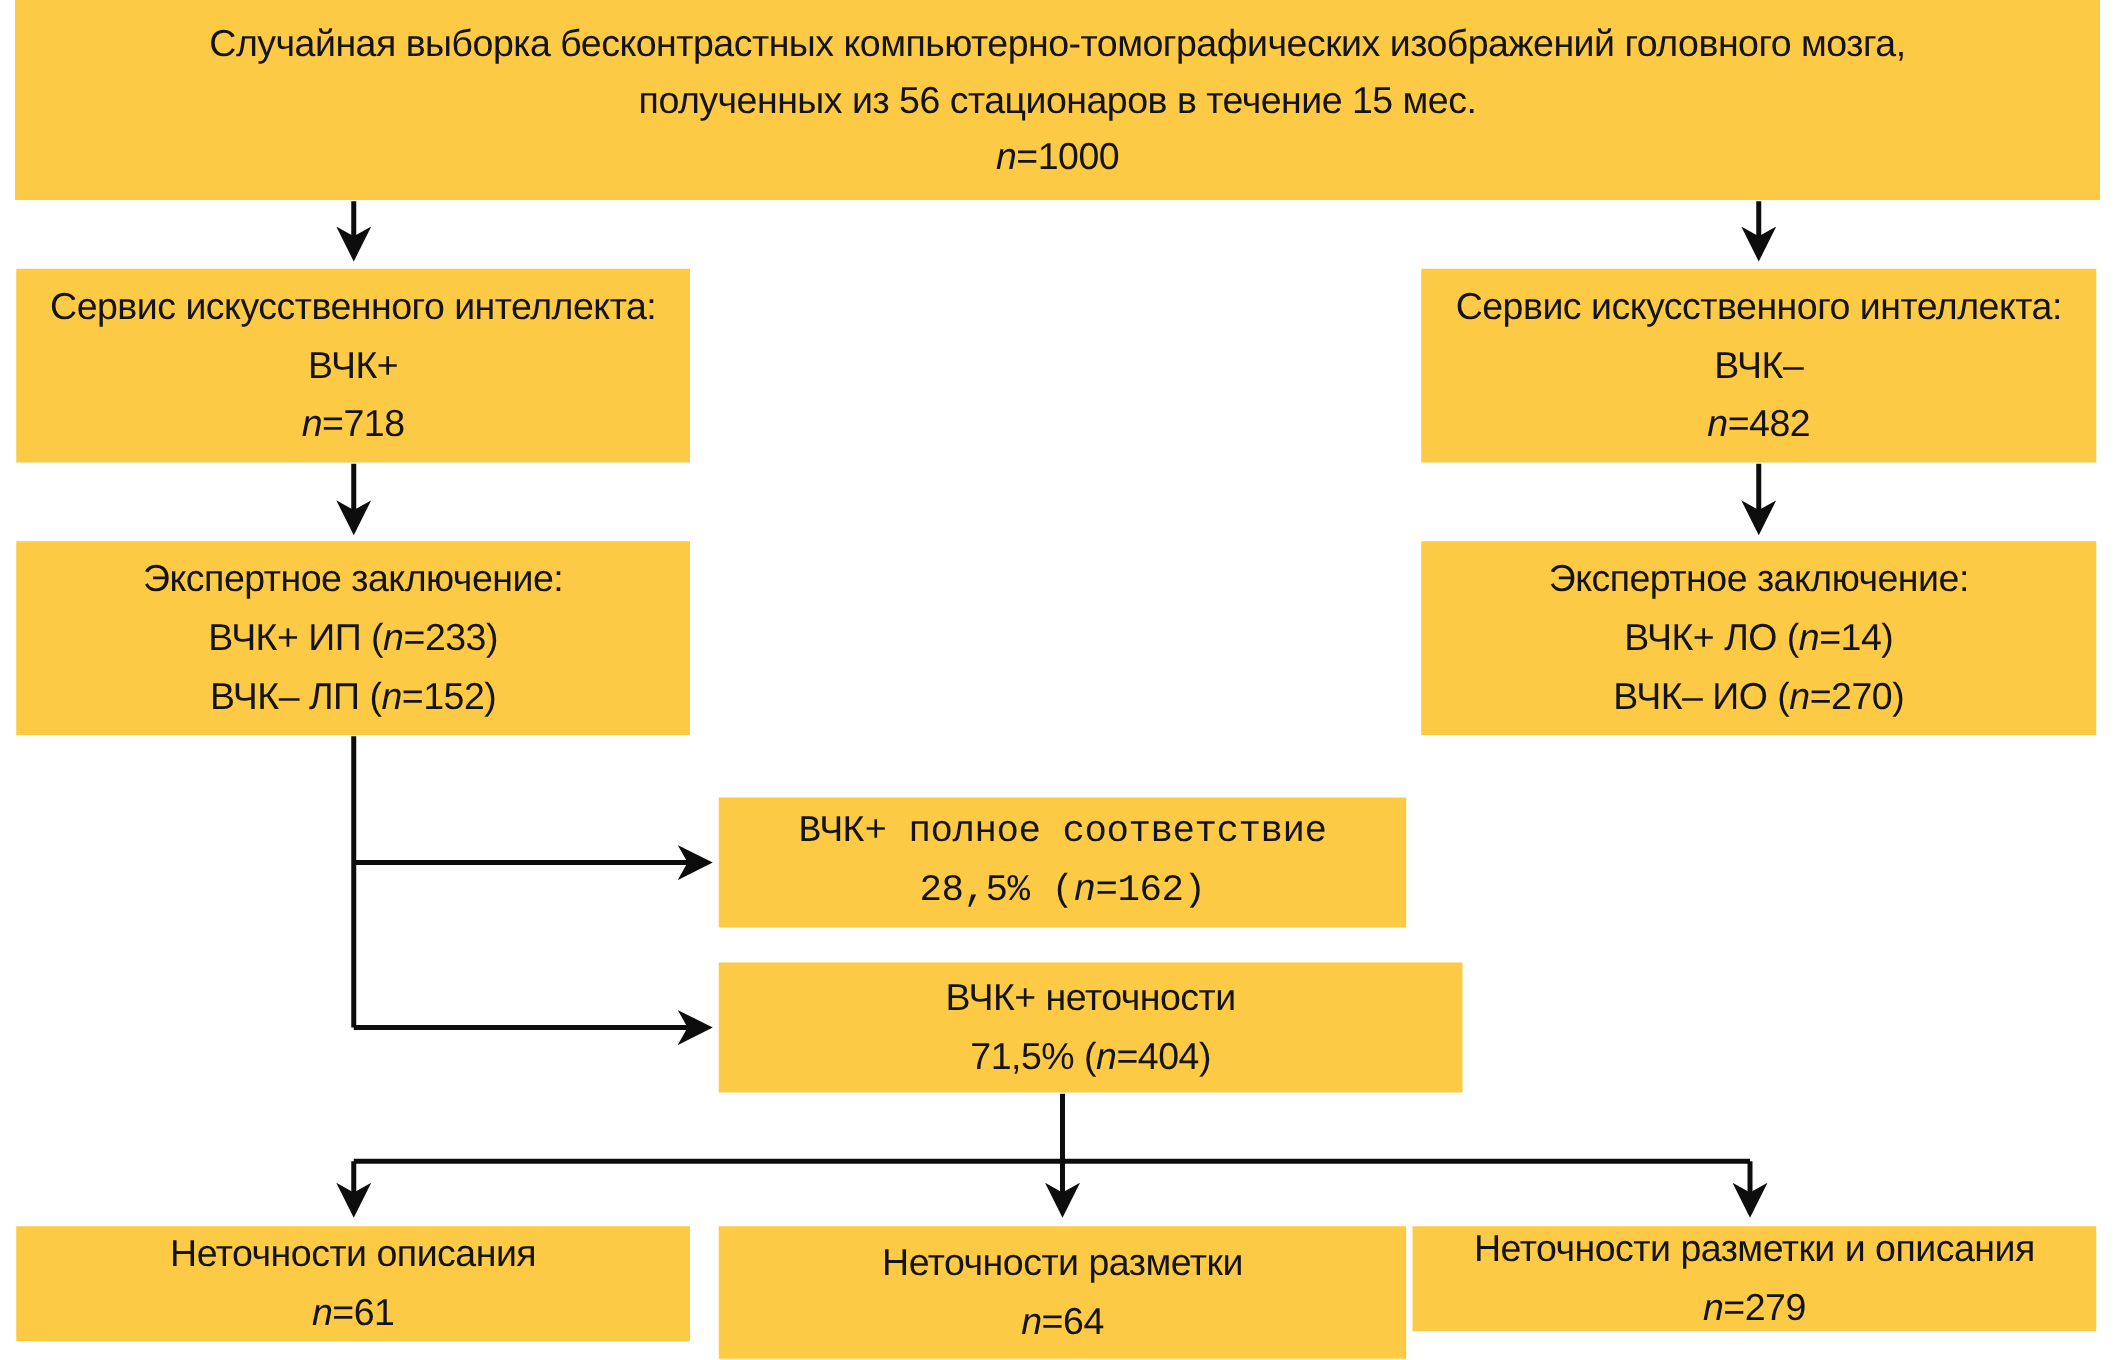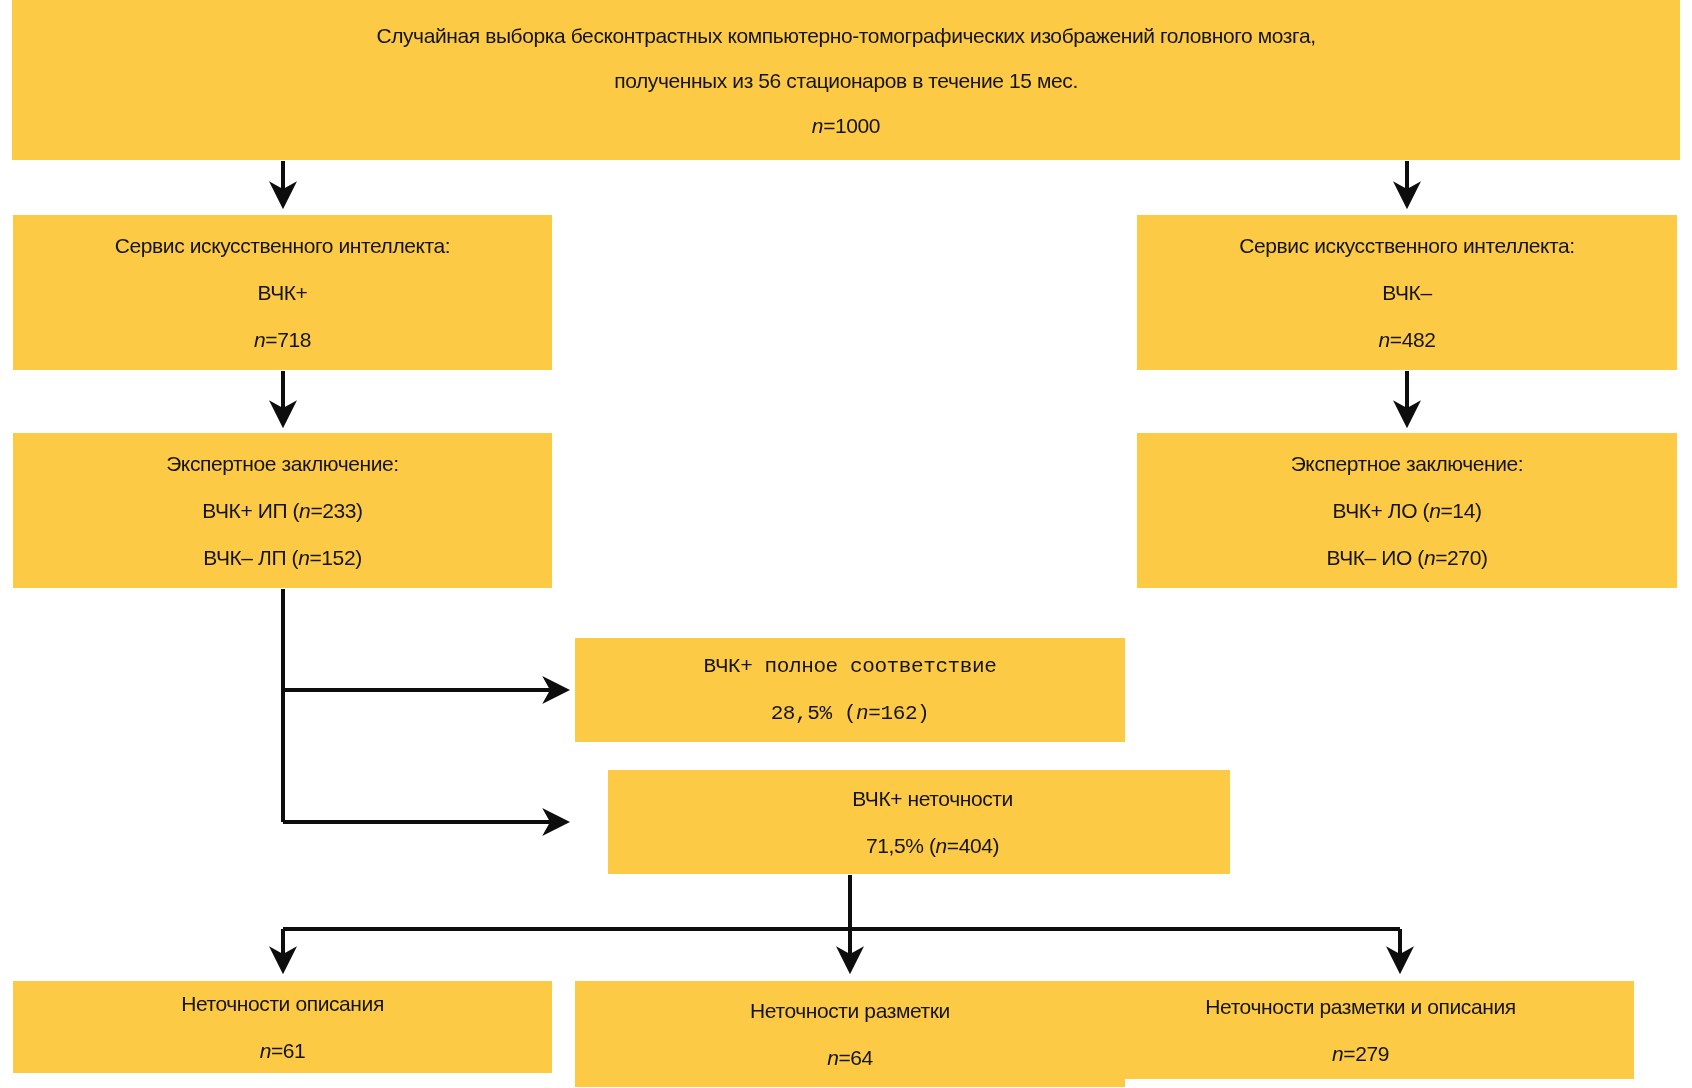--- a/index.html
+++ b/index.html
@@ -18,21 +18,21 @@
     color:var(--text-color);
   }
   .box{
     position:absolute;
     background:var(--box-fill);
     display:flex;
     flex-direction:column;
     align-items:center;
     justify-content:center;
     text-align:center;
-    font-size:21px;
+    font-size:30px;
     letter-spacing:-0.4px;
   }
   .box .line{line-height:47px;white-space:nowrap;}
   .box.wide .line{line-height:45px;white-space:normal;}
   .it{font-style:italic;}
   svg.connectors{
     position:absolute;
     left:0;top:0;
     width:1692px;height:1088px;
     pointer-events:none;
@@ -97,33 +97,33 @@
       <div class="line"><span>Экспертное заключение:</span></div>
       <div class="line"><span>ВЧК+ ЛО (</span><span class="it">n</span><span>=14)</span></div>
       <div class="line"><span>ВЧК– ИО (</span><span class="it">n</span><span>=270)</span></div>
     </div>
 
   <div class="box" style="left:575px;top:638px;width:550px;height:104px;font-family:Liberation Mono, monospace;">
       <div class="line"><span>ВЧК+ полное соответствие</span></div>
       <div class="line"><span>28,5% (</span><span class="it">n</span><span>=162)</span></div>
     </div>
 
-  <div class="box" style="left:608px;top:770px;width:595px;height:104px;padding-left:27px;">
+  <div class="box" style="left:575px;top:770px;width:595px;height:104px;">
       <div class="line"><span>ВЧК+ неточности</span></div>
       <div class="line"><span>71,5% (</span><span class="it">n</span><span>=404)</span></div>
     </div>
 
   <div class="box" style="left:13px;top:981px;width:539px;height:92px;">
       <div class="line"><span>Неточности описания</span></div>
       <div class="line"><span class="it">n</span><span>=61</span></div>
     </div>
 
   <div class="box" style="left:575px;top:981px;width:550px;height:106px;">
       <div class="line"><span>Неточности разметки</span></div>
       <div class="line"><span class="it">n</span><span>=64</span></div>
     </div>
 
-  <div class="box" style="left:1087px;top:981px;width:547px;height:98px;align-items:center;">
+  <div class="box" style="left:1130px;top:981px;width:547px;height:84px;align-items:center;">
       <div class="line"><span>Неточности разметки и описания</span></div>
       <div class="line"><span class="it">n</span><span>=279</span></div>
     </div>
 
 </div>
 
 </body></html>

